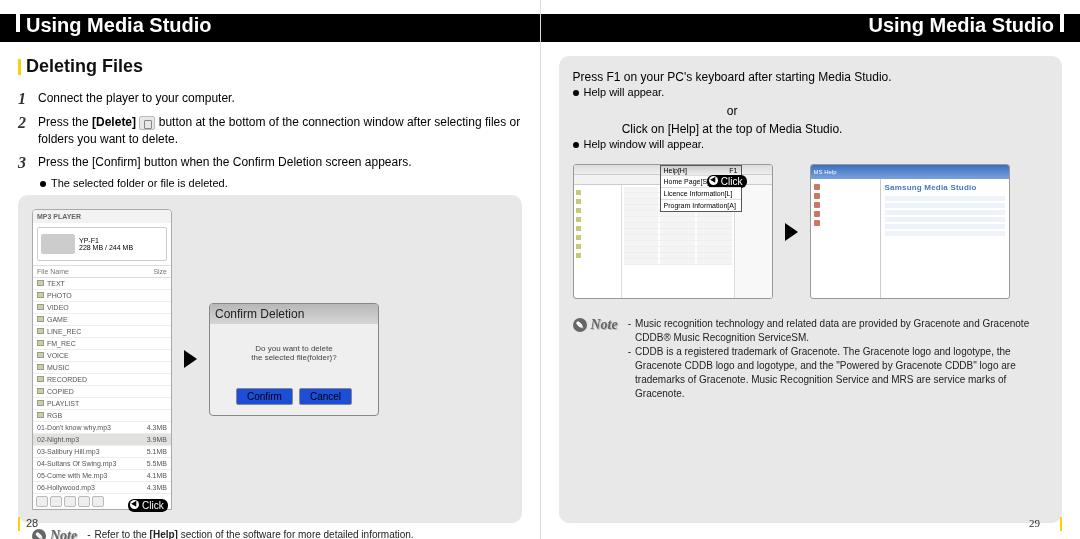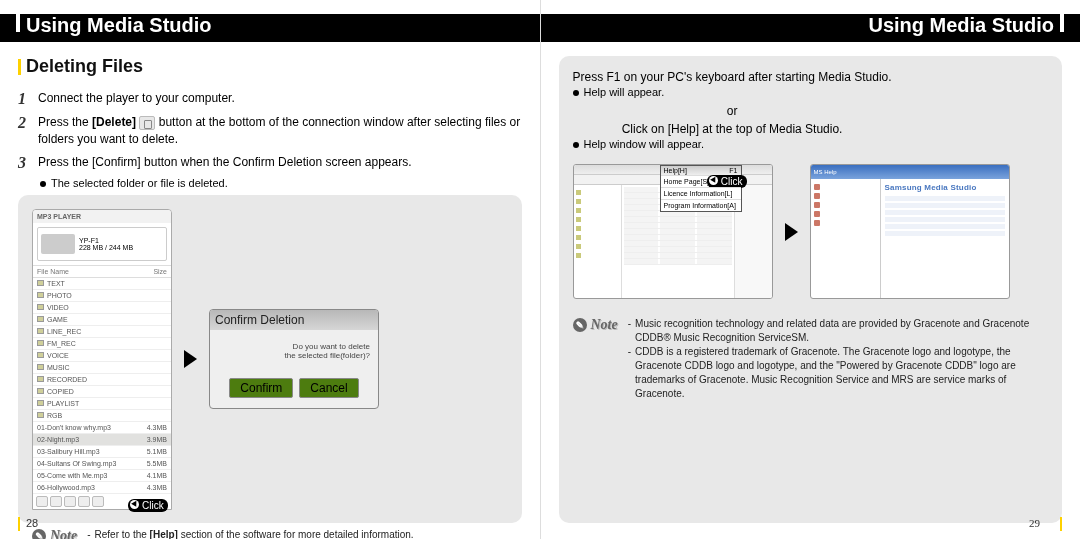--- a/index.html
+++ b/index.html
@@ -163,23 +163,23 @@
 
   .dialog {
     width: 170px;
     background: #efefef;
     border: 1px solid #888;
     border-radius: 4px;
     overflow: hidden;
     font-size: 8px;
   }
   .dialog-title { background: linear-gradient(#b8b8b8,#d6d6d6); padding: 3px 5px; color: #222; font-size: 12px; }
-  .dialog-body { padding: 12px 8px; text-align: right; color: #444; }
+  .dialog-body { padding: 20px 8px; text-align: center; color: #444; }
   .dialog-btns { display: flex; justify-content: center; gap: 6px; padding: 6px 0 10px 0; }
-  .dlg-btn { padding: 2px 10px; background: #4d7c0f; border: 1px solid #888; border-radius: 2px; font-size: 12px; }
+  .dlg-btn { padding: 2px 10px; background: #1d4ed8; border: 1px solid #888; border-radius: 2px; font-size: 10px; }
 
   .figure-gray.col { flex-direction: column; gap: 8px; }
 
   .note-row { display: flex; align-items: flex-start; gap: 10px; margin-top: 10px; }
   .note-badge {
     font-family: Georgia, 'Times New Roman', serif;
     font-style: italic;
     font-size: 14px;
     color: #666;
     font-weight: bold;

